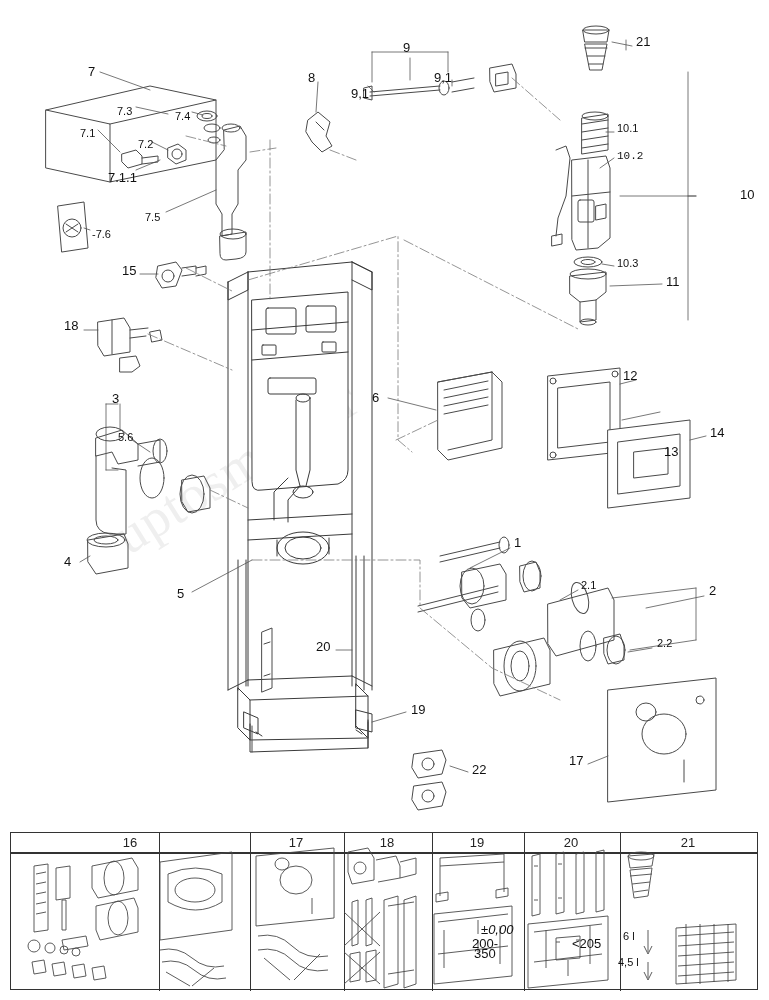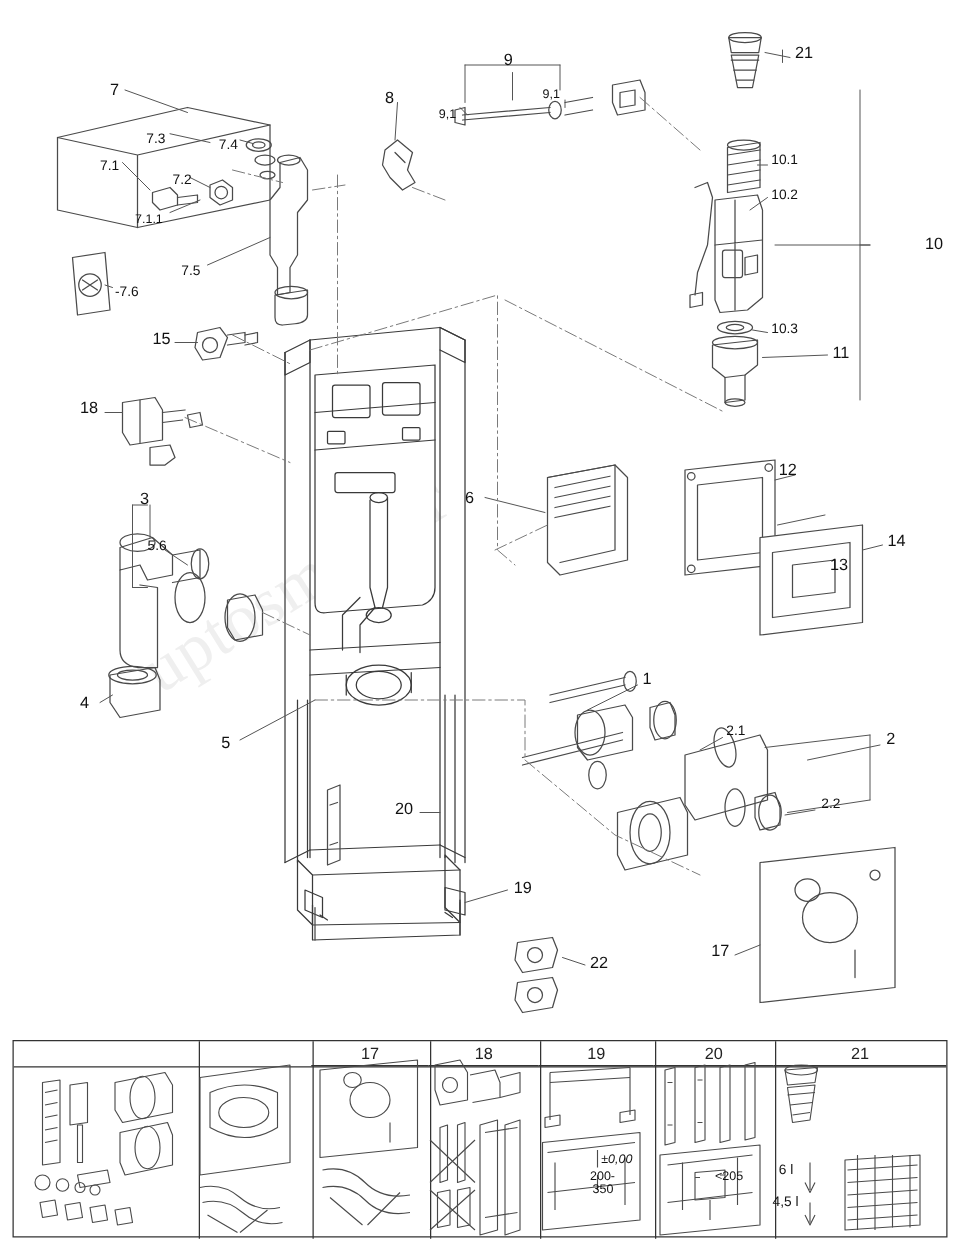--- a/index.html
+++ b/index.html
@@ -1,21 +1,21 @@
 <!DOCTYPE html>
 <html><head>
 <meta charset="utf-8">
 <style>
   html,body{margin:0;padding:0;background:#ffffff;}
   body{width:769px;height:1000px;position:relative;font-family:"Liberation Sans",sans-serif;color:#222;overflow:hidden;}
   .stage{position:absolute;left:0;top:0;width:769px;height:1000px;}
   svg{position:absolute;left:0;top:0;width:769px;height:1000px;}
   .lbl{position:absolute;font-size:13px;color:#111;white-space:nowrap;}
   .lbl.sm{font-size:11px;}
-  .lbl.xs{font-size:10px;}
+  .lbl.xs{font-size:13px;}
   .wm{position:absolute;left:150px;top:380px;width:420px;height:300px;
       transform:rotate(-32deg);transform-origin:50% 50%;
       font-size:54px;color:#efefef;letter-spacing:1px;font-family:"Liberation Serif",serif;
       user-select:none;pointer-events:none;}
   .box-legend{position:absolute;left:10px;top:832px;width:748px;height:158px;border:1px solid #333;box-sizing:border-box;}
   .cellhead{position:absolute;top:0;height:20px;border-bottom:1px solid #333;box-sizing:border-box;
             font-size:13px;text-align:center;line-height:20px;}
   .vline{position:absolute;top:0;width:1px;height:158px;background:#333;}
   .hline{position:absolute;left:0;width:100%;height:1px;background:#333;}
 </style>
@@ -305,21 +305,21 @@
   <div class="lbl sm" style="left:138px;top:138px;text-align:center;">7.2</div>
   <div class="lbl xs" style="left:108px;top:170px;">7.1.1</div>
   <div class="lbl sm" style="left:145px;top:211px;">7.5</div>
   <div class="lbl sm" style="left:92px;top:228px;">-7.6</div>
   <div class="lbl" style="left:308px;top:70px;">8</div>
   <div class="lbl" style="left:403px;top:40px;">9</div>
   <div class="lbl xs" style="left:351px;top:86px;">9,1</div>
   <div class="lbl xs" style="left:434px;top:70px;">9,1</div>
   <div class="lbl" style="left:636px;top:34px;">21</div>
   <div class="lbl sm" style="left:617px;top:122px;">10.1</div>
-  <div class="lbl sm" style="left:617px;top:150px;">10.2</div>
+  <div class="lbl sm" style="left:617px;top:150px;font-family:Liberation Mono, monospace;">10.2</div>
   <div class="lbl" style="left:700px;top:187px;margin-left:40px;">10</div>
   <div class="lbl sm" style="left:617px;top:257px;">10.3</div>
   <div class="lbl" style="left:666px;top:274px;">11</div>
   <div class="lbl" style="left:122px;top:263px;">15</div>
   <div class="lbl" style="left:64px;top:318px;">18</div>
   <div class="lbl" style="left:112px;top:391px;">3</div>
   <div class="lbl sm" style="left:118px;top:431px;">5.6</div>
   <div class="lbl" style="left:64px;top:554px;">4</div>
   <div class="lbl" style="left:177px;top:586px;">5</div>
   <div class="lbl" style="left:372px;top:390px;">6</div>
@@ -338,20 +338,21 @@
   <div class="box-legend">
     <div class="vline" style="left:148px;"></div>
     <div class="vline" style="left:239px;"></div>
     <div class="vline" style="left:333px;"></div>
     <div class="vline" style="left:421px;"></div>
     <div class="vline" style="left:513px;"></div>
     <div class="vline" style="left:609px;"></div>
     <div class="hline" style="top:20px;"></div>
   </div>
 
+  <div class="cellhead" style="left:11px;width:238px;top:833px;">16</div>
   <div class="cellhead" style="left:249px;width:94px;top:833px;">17</div>
   <div class="cellhead" style="left:343px;width:88px;top:833px;">18</div>
   <div class="cellhead" style="left:431px;width:92px;top:833px;">19</div>
   <div class="cellhead" style="left:523px;width:96px;top:833px;">20</div>
   <div class="cellhead" style="left:619px;width:138px;top:833px;">21</div>
 
   <svg viewBox="0 0 769 1000">
     <g fill="none" stroke="#4a4a4a" stroke-width="0.9" stroke-linejoin="round">
 
       <path d="M34 866 L48 864 L48 930 L34 932 Z"></path>

